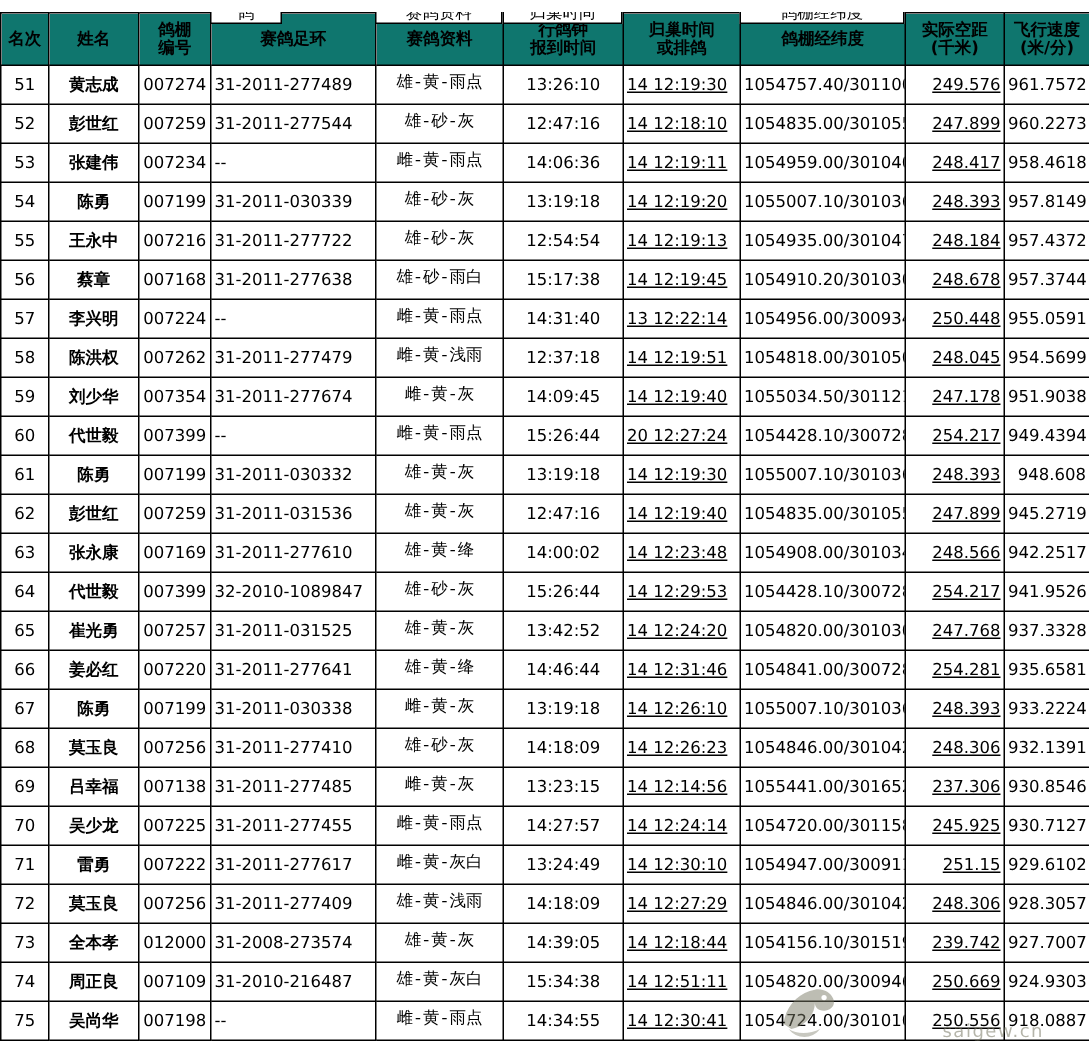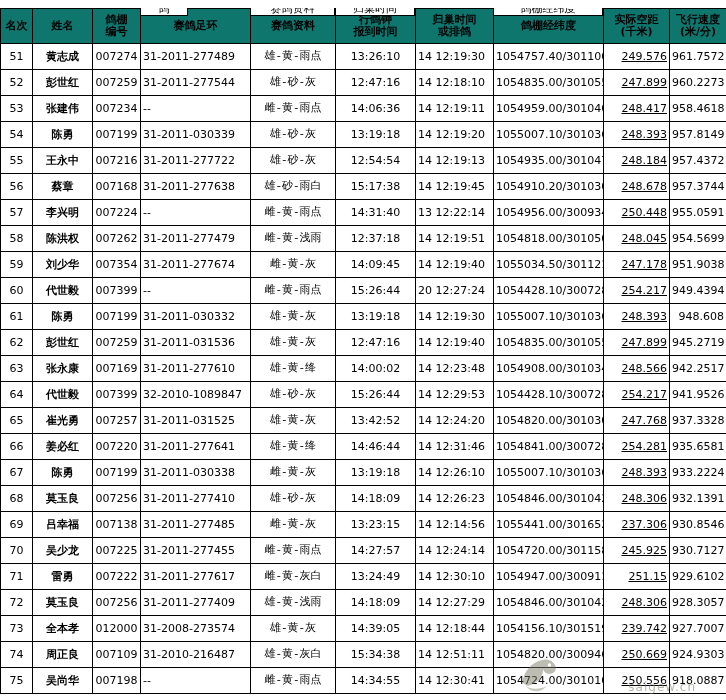--- a/index.html
+++ b/index.html
@@ -57,21 +57,21 @@
     display: block;
     line-height: 12px;
   }
   tbody tr { height: 26px; }
   td.rank { text-align: center; }
   td.name { text-align: center; font-weight: bold; }
   td.loft { text-align: center; }
   td.ring { text-align: left; }
   td.info { text-align: center; font-family: Liberation Mono, monospace; }
   td.clock { text-align: center; }
-  td.ret { text-align: left; padding-left: 3px; }
+  td.ret { text-align: left; padding-left: 3px; text-decoration: underline; }
   td.coord { text-align: left; padding-left: 3px; }
   td.dist { text-align: right; padding-right: 2px; text-decoration: underline; }
   td.speed { text-align: right; padding-right: 3px; }
 
   
   #topstrip {
     position: absolute;
     top: 0; left: 0;
     width: 726px;
     height: 8px;

